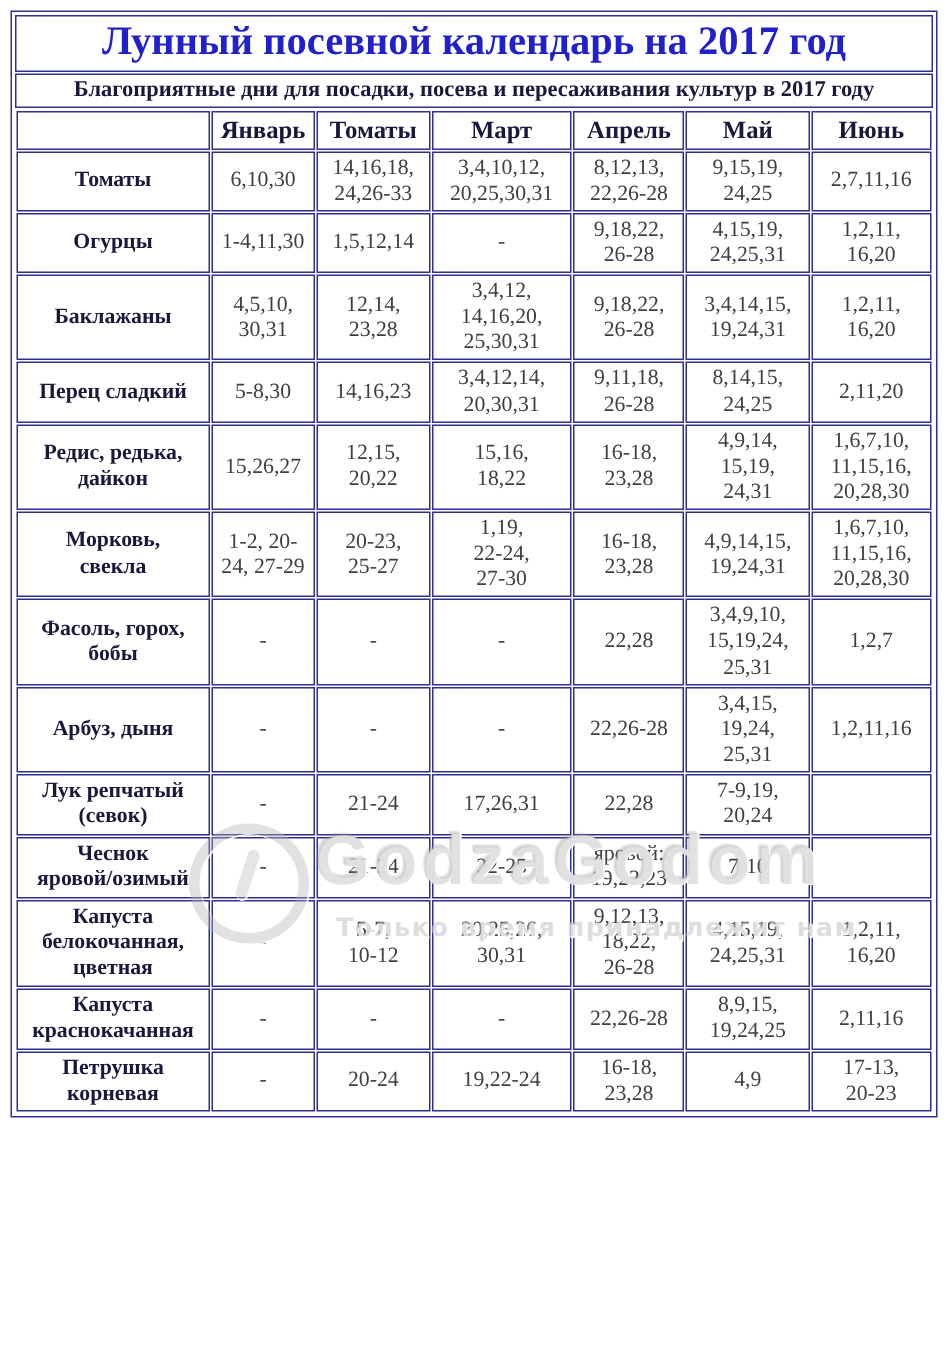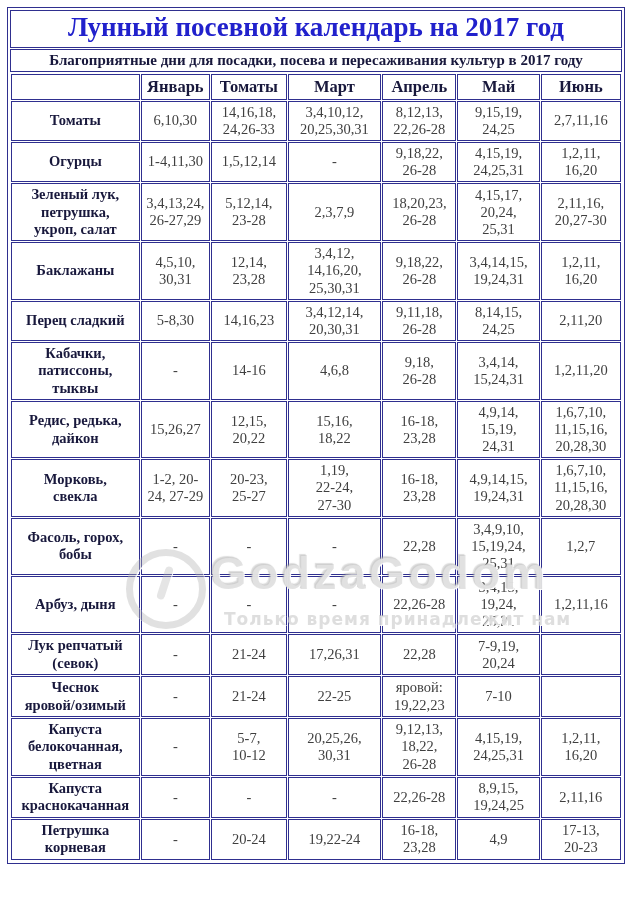--- a/index.html
+++ b/index.html
@@ -195,37 +195,20 @@
             <td class="val">1,5,12,14</td>
             <td class="val">-</td>
             <td class="val">9,18,22,
 26-28</td>
             <td class="val">4,15,19,
 24,25,31</td>
             <td class="val">1,2,11,
 16,20</td>
           </tr>
           <tr>
-            <td class="crop">Зеленый лук,
-петрушка,
-укроп, салат</td>
-            <td class="val">3,4,13,24,
-26-27,29</td>
-            <td class="val">5,12,14,
-23-28</td>
-            <td class="val">2,3,7,9</td>
-            <td class="val">18,20,23,
-26-28</td>
-            <td class="val">4,15,17,
-20,24,
-25,31</td>
-            <td class="val">2,11,16,
-20,27-30</td>
-          </tr>
-          <tr>
             <td class="crop">Баклажаны</td>
             <td class="val">4,5,10,
 30,31</td>
             <td class="val">12,14,
 23,28</td>
             <td class="val">3,4,12,
 14,16,20,
 25,30,31</td>
             <td class="val">9,18,22,
 26-28</td>
@@ -238,33 +221,20 @@
             <td class="crop">Перец сладкий</td>
             <td class="val">5-8,30</td>
             <td class="val">14,16,23</td>
             <td class="val">3,4,12,14,
 20,30,31</td>
             <td class="val">9,11,18,
 26-28</td>
             <td class="val">8,14,15,
 24,25</td>
             <td class="val">2,11,20</td>
-          </tr>
-          <tr>
-            <td class="crop">Кабачки,
-патиссоны,
-тыквы</td>
-            <td class="val">-</td>
-            <td class="val">14-16</td>
-            <td class="val">4,6,8</td>
-            <td class="val">9,18,
-26-28</td>
-            <td class="val">3,4,14,
-15,24,31</td>
-            <td class="val">1,2,11,20</td>
           </tr>
           <tr>
             <td class="crop">Редис, редька,
 дайкон</td>
             <td class="val">15,26,27</td>
             <td class="val">12,15,
 20,22</td>
             <td class="val">15,16,
 18,22</td>
             <td class="val">16-18,

